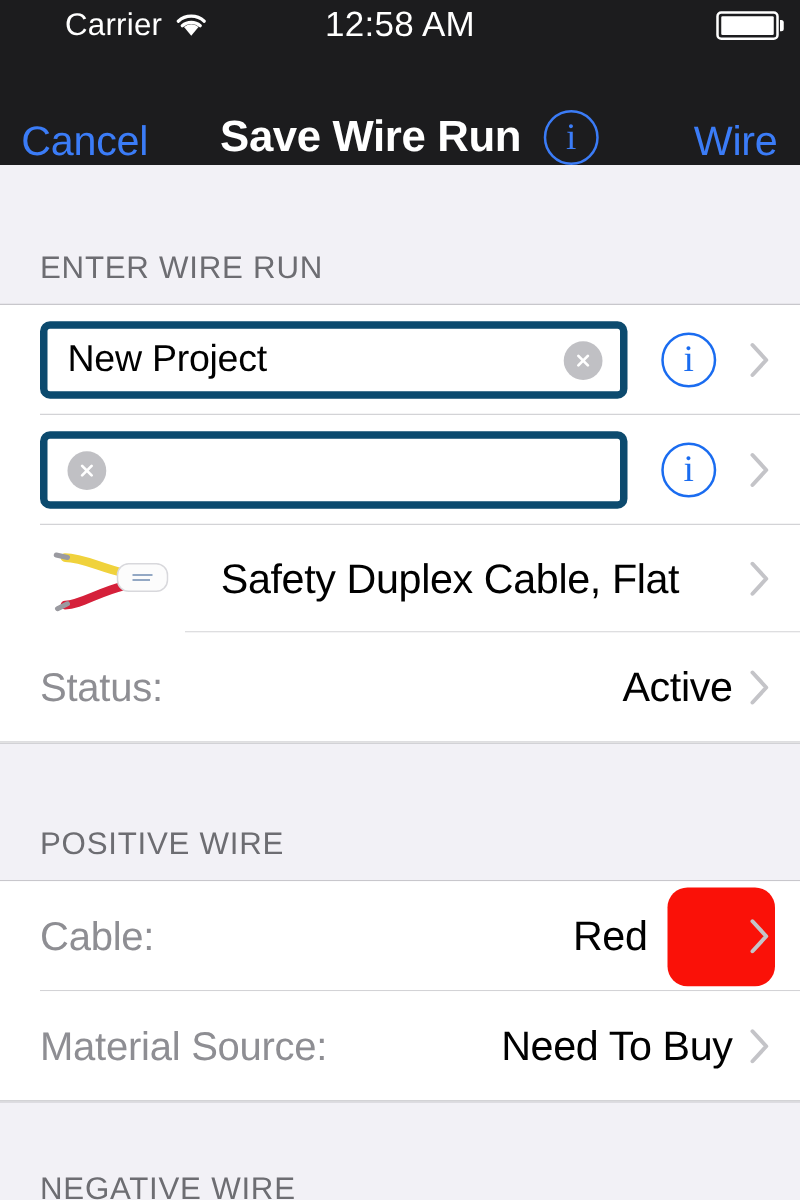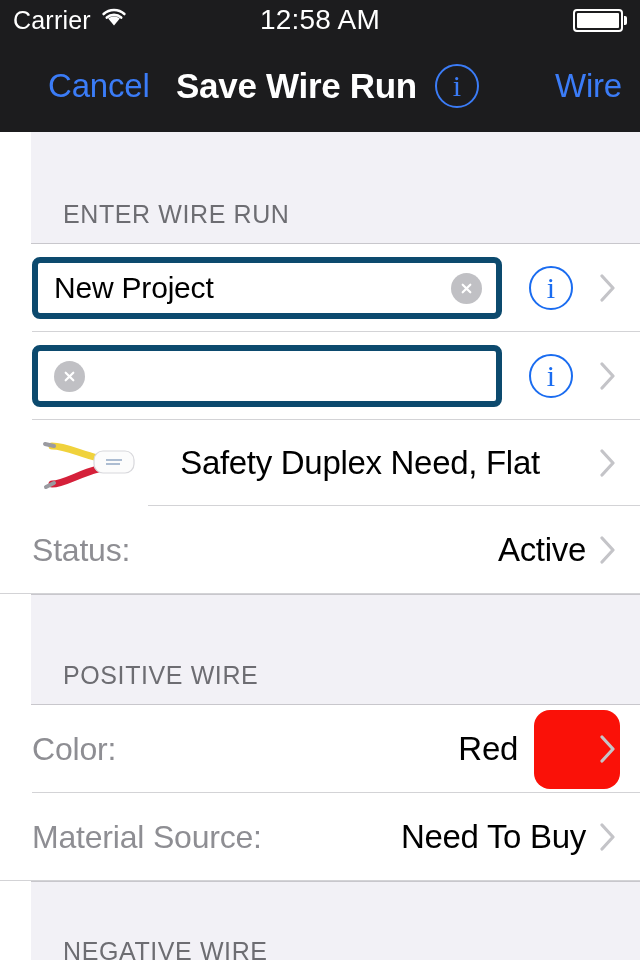--- a/index.html
+++ b/index.html
@@ -9,21 +9,21 @@
     font-family: "Liberation Sans", sans-serif;
     overflow: hidden;
   }
   .screen { width: 640px; height: 960px; position: relative; background: #ffffff; }
 
   
   .statusbar {
     height: 40px; background: #1c1c1e; color: #ffffff;
     display: flex; align-items: center; position: relative;
   }
-  .sb-left { display: flex; align-items: flex-start; gap: 9px; padding-left: 13px; }
+  .sb-left { display: flex; align-items: flex-end; gap: 9px; padding-left: 20px; margin-left: 32px; }
   .sb-carrier { font-size: 25px; letter-spacing: 0.2px; }
   .sb-center {
     position: absolute; left: 0; right: 0; text-align: center;
     font-size: 28px; letter-spacing: 0.2px;
   }
   .sb-right {
     margin-left: auto; padding-right: 13px; display: flex; align-items: center;
   }
   .wifi-icon { display: block; }
   .battery { display: flex; align-items: center; }
@@ -32,21 +32,21 @@
     padding: 2px; display: flex; align-items: center;
   }
   .battery-fill { height: 100%; width: 100%; background: #ffffff; border-radius: 1px; }
   .battery-cap {
     width: 3px; height: 9px; background: #ffffff; margin-left: 1.5px; border-radius: 0 2px 2px 0;
   }
 
   
   .navbar {
     height: 92px; background: #1c1c1e;
-    display: flex; align-items: center; position: relative; padding-left: 31px;
+    display: flex; align-items: flex-end; position: relative;
   }
   .nav-cancel {
     color: #3b7cf7; font-size: 33px; padding-left: 17px; letter-spacing: -0.2px;
   }
   .nav-title-wrap {
     position: absolute; left: 0; right: 0; display: flex;
     align-items: center; justify-content: center; gap: 18px; pointer-events: none; margin-left: 15px;
   }
   .nav-title {
     color: #ffffff; font-size: 35px; font-weight: bold; letter-spacing: -0.3px;
@@ -62,21 +62,21 @@
   }
 
   
   .list { background: #ffffff; }
   .section-header {
     background: #f2f1f6;
     border-top: 1px solid #c8c7cc;
     border-bottom: 1px solid #c8c7cc;
     display: flex; align-items: flex-end;
     padding: 0 0 14px 32px;
-    color: #6d6d72; font-size: 25px; letter-spacing: 0.6px; margin-left: 31px;
+    color: #6d6d72; font-size: 25px; letter-spacing: 0.6px;
   }
   .section-header.first { height: 112px; border-top: none; }
   .section-header.mid   { height: 111px; }
   .section-header.last  { height: 100px; }
 
   .row {
     background: #ffffff; position: relative;
     display: flex; align-items: center;
     height: 88px; padding: 0 0 0 32px;
   }
@@ -224,21 +224,21 @@
           <path d="M16 50 C28 50 42 40 62 35" stroke="#d5203a" stroke-width="7" fill="none" stroke-linecap="round"></path>
           <path d="M10 53 L18 49" stroke="#9a9aa0" stroke-width="4" fill="none" stroke-linecap="round"></path>
 
           <path d="M16 12 C30 12 44 20 62 24" stroke="#f0d23c" stroke-width="7" fill="none" stroke-linecap="round"></path>
           <path d="M9 10 L18 12" stroke="#9a9aa0" stroke-width="4" fill="none" stroke-linecap="round"></path>
 
           <rect x="58" y="17" width="40" height="22" rx="9" fill="#fcfcfc" stroke="#d8d8dc" stroke-width="1.2"></rect>
           <path d="M70 26 h16 M70 30 h14" stroke="#93a8c4" stroke-width="1.6"></path>
         </svg>
       </span>
-      <span class="cable-label">Safety Duplex Need, Flat</span>
+      <span class="cable-label">Safety Duplex Cable, Flat</span>
       <span class="chevron">
         <svg width="16" height="28" viewBox="0 0 16 28">
           <path d="M2 2 L13 14 L2 26" stroke="#c4c4c8" stroke-width="3.2" fill="none" stroke-linecap="round" stroke-linejoin="round"></path>
         </svg>
       </span>
       <div class="row-sep sep-inset148"></div>
     </div>
 
     <div class="row">
       <span class="lv-label">Status:</span>
@@ -249,21 +249,21 @@
         </svg>
       </span>
       <div class="row-sep sep-full"></div>
     </div>
 
     <div class="section-header mid">
       <span>POSITIVE WIRE</span>
     </div>
 
     <div class="row">
-      <span class="lv-label">Color:</span>
+      <span class="lv-label">Cable:</span>
       <span class="lv-value with-swatch">Red</span>
       <span class="color-swatch" style="background: rgb(250, 17, 8);"></span>
       <span class="chevron">
         <svg width="16" height="28" viewBox="0 0 16 28">
           <path d="M2 2 L13 14 L2 26" stroke="#c4c4c8" stroke-width="3.2" fill="none" stroke-linecap="round" stroke-linejoin="round"></path>
         </svg>
       </span>
       <div class="row-sep sep-inset32"></div>
     </div>
 

